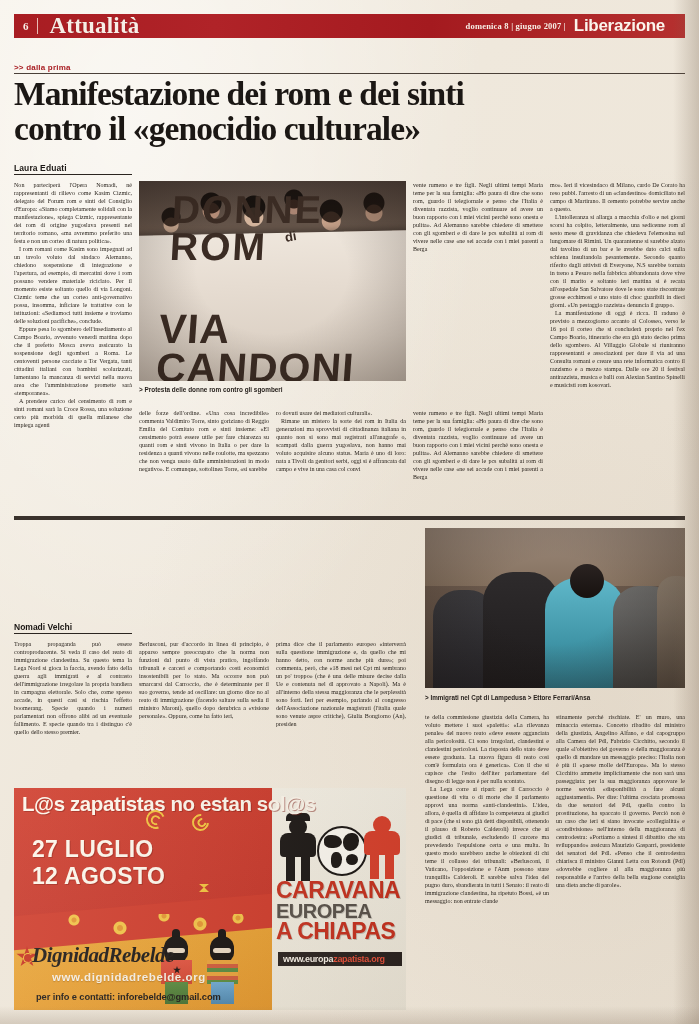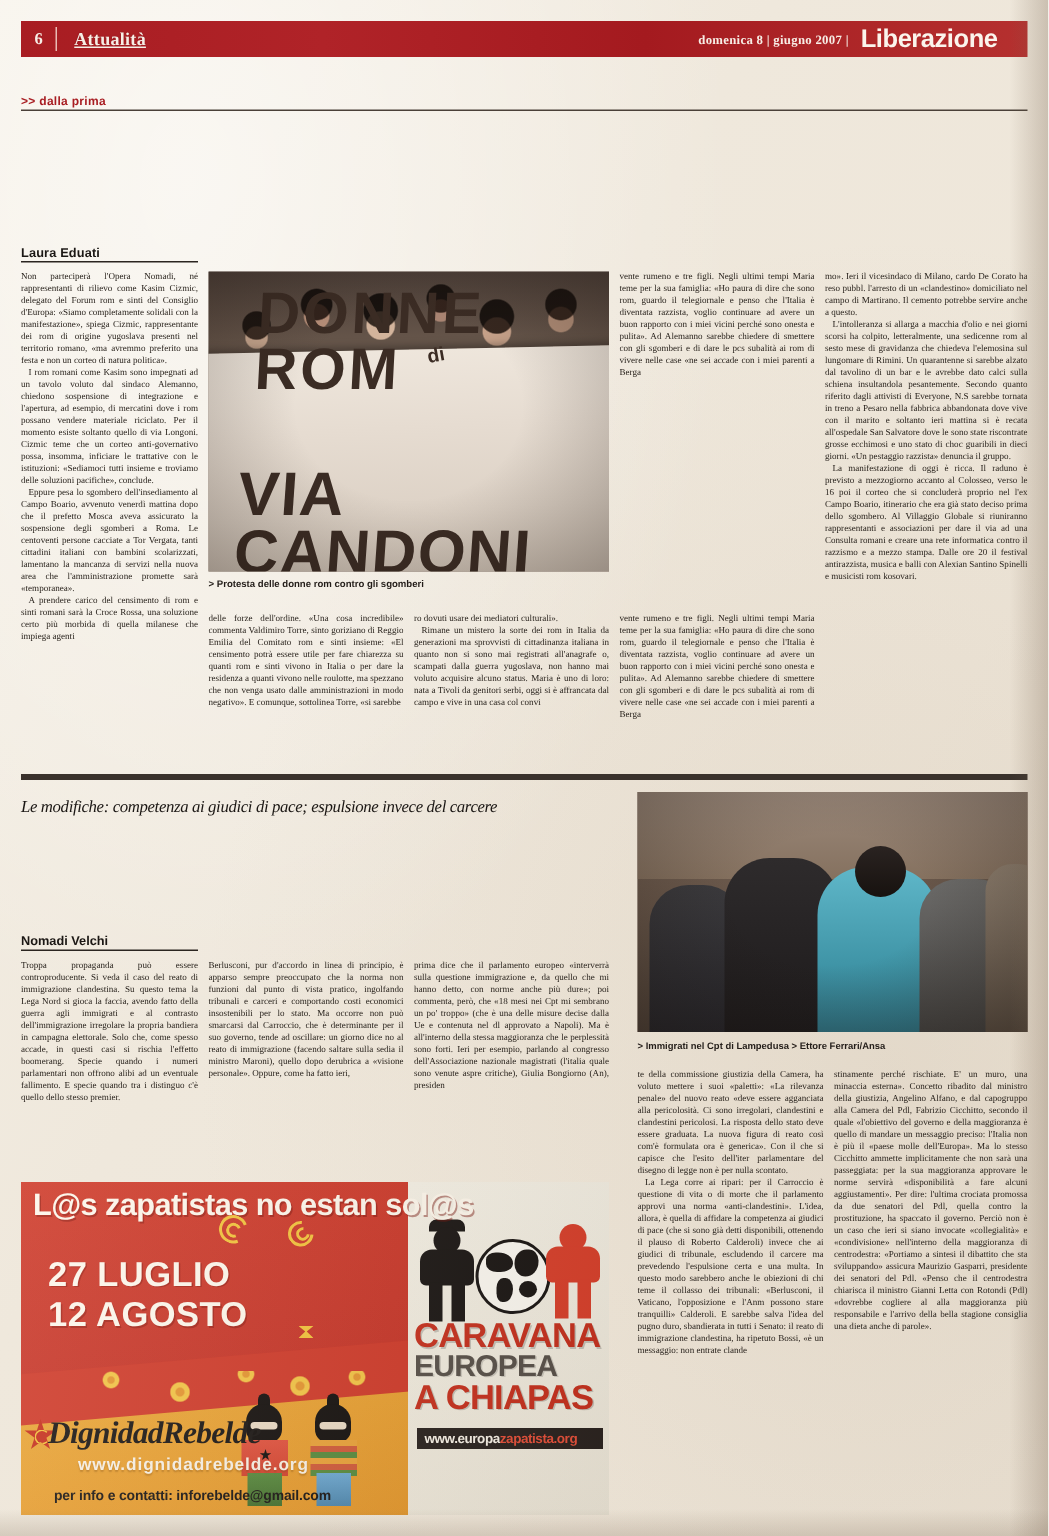--- a/index.html
+++ b/index.html
@@ -59,26 +59,25 @@
     padding: 0 8px 0 9px;
     letter-spacing: 0;
   }
   .masthead .vrule {
     width: 1px;
     height: 16px;
     background: rgba(255,240,230,0.75);
   }
   .masthead .section {
     font-family: "Liberation Serif", serif;
-    font-size: 12px;
+    font-size: 23px;
     font-weight: bold;
     padding-left: 12px;
     letter-spacing: 0.2px;
     text-shadow: 0 0 1px rgba(0,0,0,0.25);
-    text-decoration: underline;
   }
   .masthead .spacer { flex: 1; }
   .masthead .dateline {
     font-family: "Liberation Serif", serif;
     font-size: 8.5px;
     font-weight: bold;
     letter-spacing: 0.2px;
     padding-right: 8px;
     white-space: nowrap;
   }
@@ -685,20 +684,22 @@
     <span class="section">Attualità</span>
     <span class="spacer"></span>
     <span class="dateline">domenica 8 | giugno 2007 |</span>
     <span class="brand">Liberazione</span>
   </div>
 
   <div class="kicker">&gt;&gt; dalla prima</div>
   <div class="rule-under-kicker"></div>
 
   <div class="headline1">
+    <span class="l1">Manifestazione dei rom e dei sinti</span>
+    <span class="l2">contro il «genocidio culturale»</span>
   </div>
 
   <div class="byline1">Laura Eduati</div>
   <div class="byline1-rule"></div>
 
   <div class="photo1">
     <div class="crowd"></div>
     <div class="hairs"></div>
     <div class="banner"></div>
     <div class="banner-text">
@@ -730,21 +731,20 @@
   <div class="col" id="a1c3">
       <p class="first">ro dovuti usare dei mediatori culturali».</p>
       <p>Rimane un mistero la sorte dei rom in Italia da generazioni ma sprovvisti di cittadinanza italiana in quanto non si sono mai registrati all'anagrafe o, scampati dalla guerra yugoslava, non hanno mai voluto acquisire alcuno status. Maria è uno di loro: nata a Tivoli da genitori serbi, oggi si è affrancata dal campo e vive in una casa col convi</p>
     </div>
   <div class="col" id="a1c4">
       <p class="first">vente rumeno e tre figli. Negli ultimi tempi Maria teme per la sua famiglia: «Ho paura di dire che sono rom, guardo il telegiornale e penso che l'Italia è diventata razzista, voglio continuare ad avere un buon rapporto con i miei vicini perché sono onesta e pulita». Ad Alemanno sarebbe chiedere di smettere con gli sgomberi e di dare le pcs subalità ai rom di vivere nelle case «ne sei accade con i miei parenti a Berga</p>
     </div>
 
   <div class="sep-thick" style="top:516px;height:4px;"></div>
 
-  <div class="overline2">Le modifiche: competenza ai giudici di pace; espulsione invece del carcere</div>
   <div class="headline2">
     <br>
   </div>
 
   <div class="byline2">Nomadi Velchi</div>
   <div class="byline2-rule"></div>
 
   <div class="photo2">
     <div class="bg"></div>
     <div class="wall"></div>

